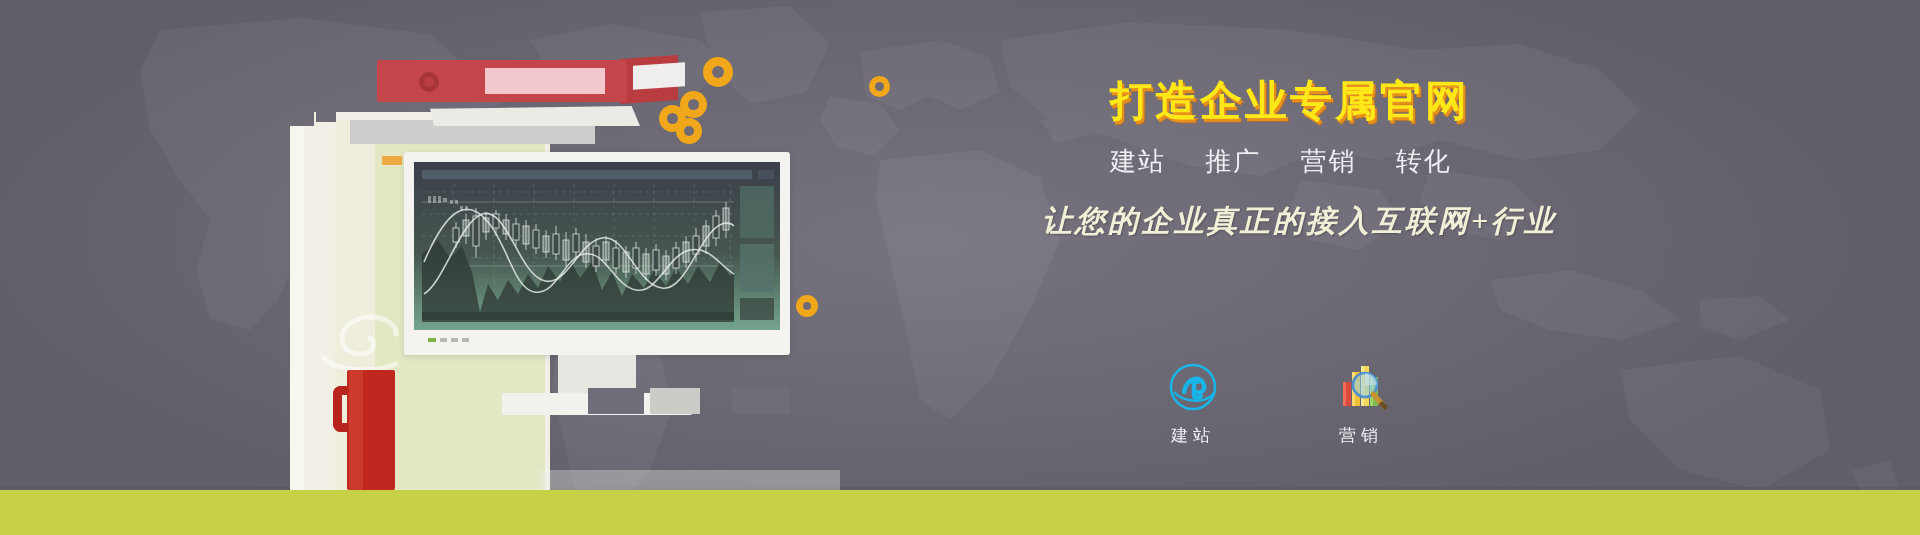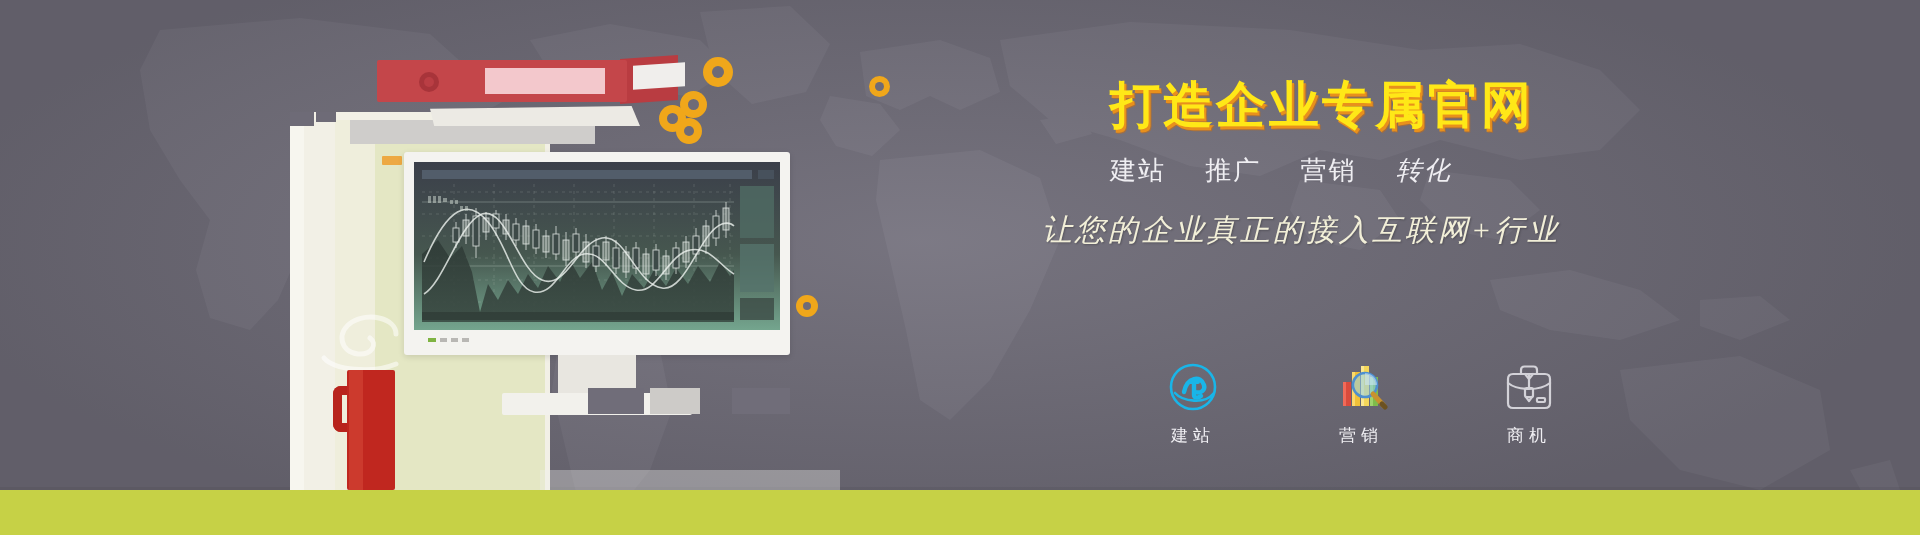--- a/index.html
+++ b/index.html
@@ -82,21 +82,21 @@
   
   .ring{position:absolute;border-radius:50%;background:#f0a71a;}
   .ring::after{content:"";position:absolute;border-radius:50%;background:#6e6b77;}
 
   
   .copy{position:absolute;left:1110px;top:78px;width:620px;}
 
   .headline{
     font-family:"Liberation Sans", sans-serif;
     font-weight:bold;
-    font-size:50px;
+    font-size:42px;
     letter-spacing:3px;
     color:#ffe817;
     text-shadow: 2px 3px 0 #e8901c, 3px 4px 0 rgba(200,110,20,.55);
     white-space:nowrap;
     line-height:1.1;
   }
 
   .subbar{
     margin-top:18px;
     display:inline-block;
@@ -109,28 +109,28 @@
   }
 
   .keywords{
     margin-top:20px;
     color:#efeef2;
     font-size:26px;
     letter-spacing:2px;
     white-space:nowrap;
   }
   .keywords span{margin-right:30px;}
-  .keywords span:last-child{margin-right:16px;font-style:italic;}
+  .keywords span:last-child{margin-right:16px;}
 
   .tagline{
     margin-top:22px;
     margin-left:-68px;
     font-family:"Liberation Serif", serif;
     font-style:italic;
-    font-weight:normal;
+    font-weight:bold;
     color:#f2efd8;
     font-size:30px;
     letter-spacing:3px;
     white-space:nowrap;
     text-shadow:1px 1px 2px rgba(0,0,0,.25);
   }
 
   
   .iconrow{
     position:absolute;left:1145px;top:358px;
@@ -428,33 +428,16 @@
           <rect x="36" y="17" width="3" height="29" fill="#9fd46d"></rect>
           <circle cx="31" cy="25" r="12" fill="#8fd0f0" fill-opacity=".55" stroke="#4e8fd0" stroke-width="2.6"></circle>
           <path d="M31 13 A12 12 0 0 1 43 25 L31 25 Z" fill="#cde8fa" fill-opacity=".55"></path>
           <line x1="39" y1="34" x2="50" y2="46" stroke="#c8922e" stroke-width="5" stroke-linecap="round"></line>
           <line x1="48" y1="44" x2="51" y2="47" stroke="#6b5122" stroke-width="5" stroke-linecap="round"></line>
         </svg>
       </div>
       <div class="iconlabel">营销</div>
     </div>
 
-    <div class="iconcell">
-      <div class="iconart">
-        <svg width="50" height="48" viewBox="0 0 50 48" xmlns="http://www.w3.org/2000/svg">
-          <g fill="none" stroke="#d3d2d8" stroke-width="2.2" stroke-linejoin="round" stroke-linecap="round">
-            <path d="M4 16 C4 13, 6 11, 9 11 L41 11 C44 11, 46 13, 46 16 L46 40 C46 43, 44 45, 41 45 L9 45 C6 45, 4 43, 4 40 Z"></path>
-            <path d="M17 11 L17 7 C17 5, 18.5 3.5, 20.5 3.5 L29.5 3.5 C31.5 3.5 33 5 33 7 L33 11"></path>
-            <path d="M4 20 C14 28, 36 28, 46 20"></path>
-            <rect x="21" y="25" width="8" height="9" rx="1.5"></rect>
-            <path d="M25 11 L25 25"></path>
-            <path d="M21 11 L25 16 L29 11"></path>
-            <path d="M22 34 L25 38 L28 34"></path>
-            <rect x="33" y="35" width="8" height="4" rx="1"></rect>
-          </g>
-        </svg>
-      </div>
-      <div class="iconlabel">商机</div>
-    </div>
 
   </div>
 
 </div>
 
 </body></html>

